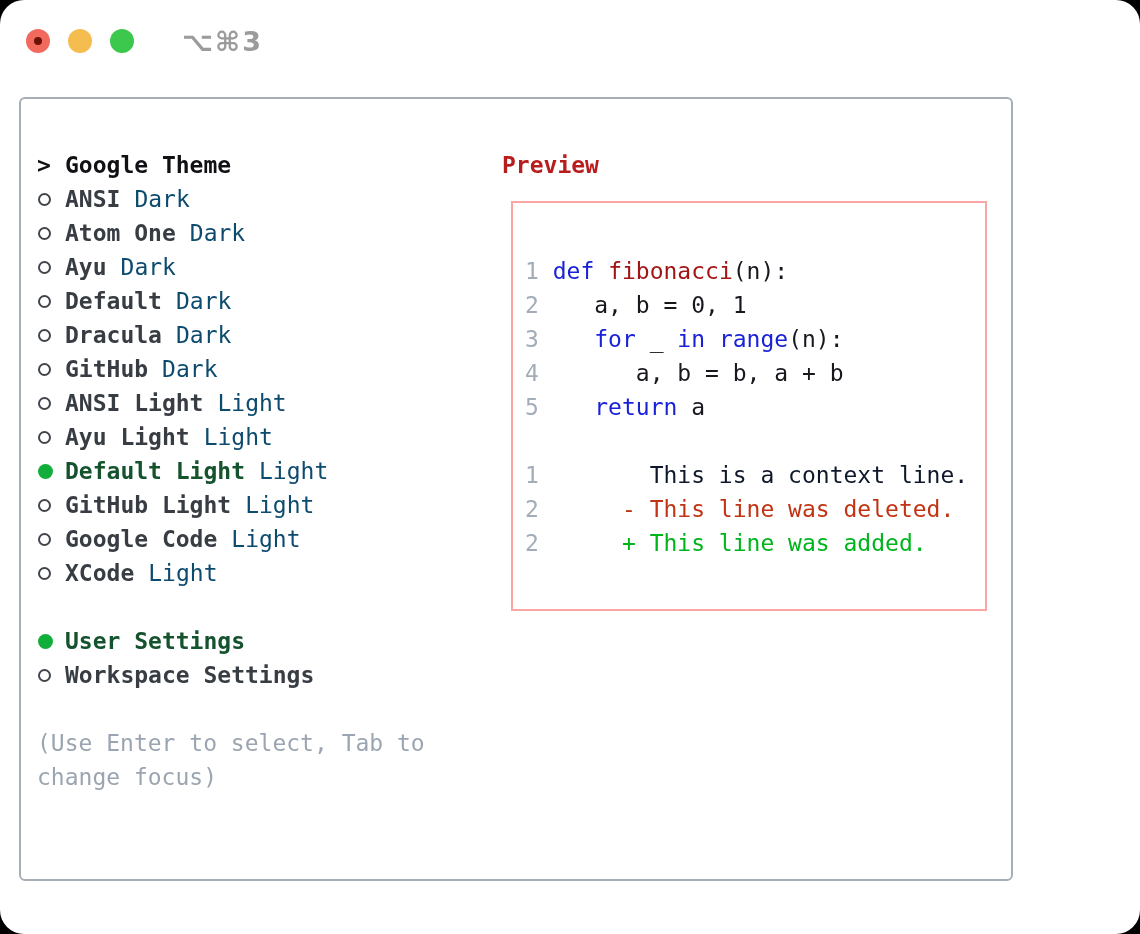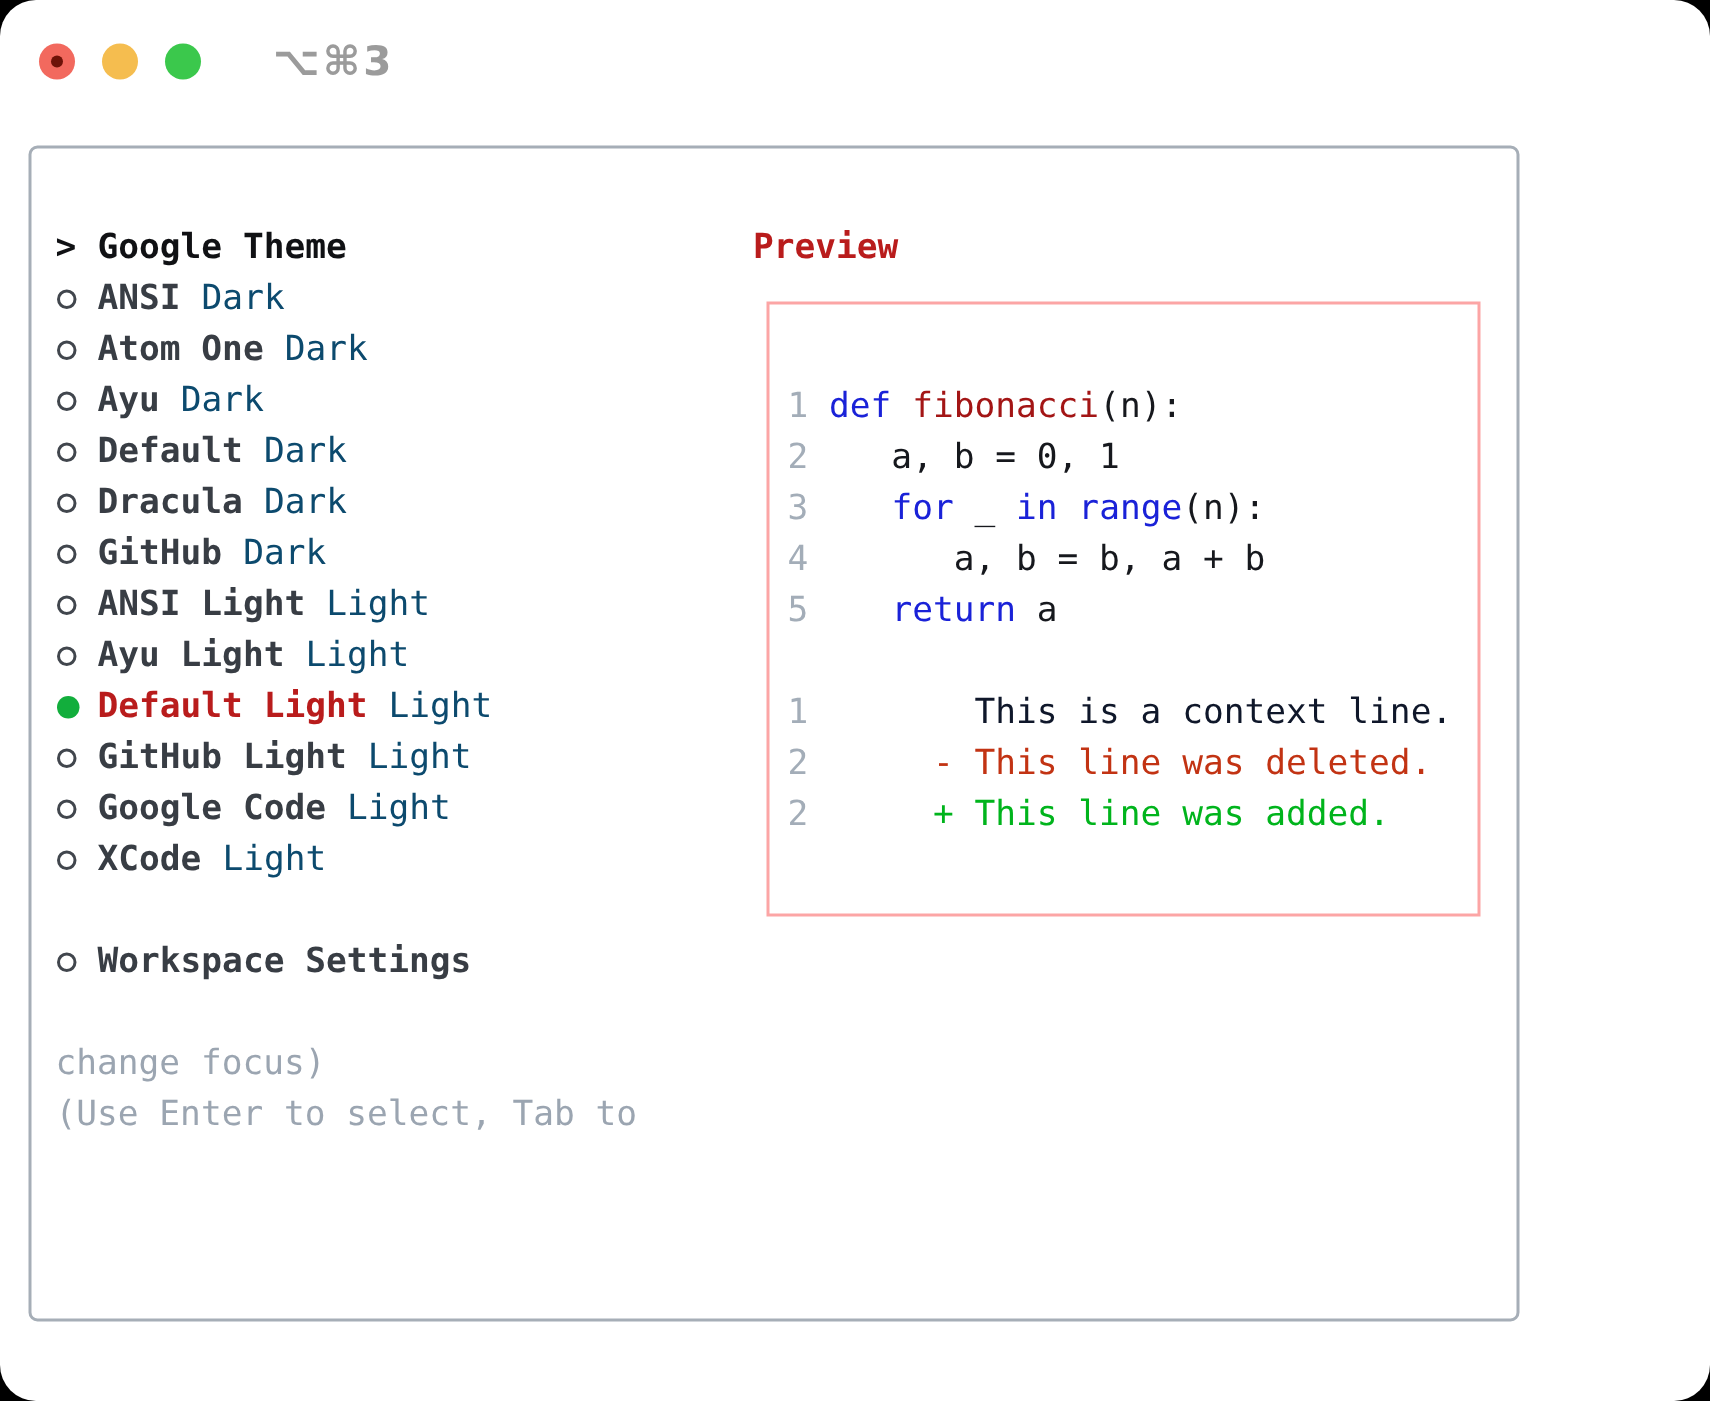--- a/index.html
+++ b/index.html
@@ -27,21 +27,21 @@
   .mono { font-size: 23px; line-height: 34px; }
   
   .list { position: absolute; left: 16px; top: 49px; width: 450px; }
   .row { height: 34px; display: flex; align-items: center; white-space: pre; }
   .marker { display: inline-flex; width: 28px; flex: 0 0 28px; align-items: center; }
   .chev { font-weight: 700; color: #101114; }
   .bullet { width: 13px; height: 13px; border-radius: 50%; border: 2px solid #41464d; margin-left: 1px; }
   .bullet.on { border: none; width: 15px; height: 15px; background: #12ae3c; }
   .sel-title { font-weight: 700; color: #101114; }
   .item-name { color: #383d44; font-weight: bold; }
-  .item-name.sel { color: #b91c1c; }
+  .item-name.sel { color: #14532d; }
   .tag { color: #0c4a6e; margin-left: 14px; }
   .spacer { height: 34px; }
   .section-title { color: #16181d; }
   .hint { color: #9ba5b1; }
   
   .preview-title { position: absolute; left: 481px; top: 49px; height: 34px; display: flex; align-items: center; font-weight: 700; color: #b91c1c; text-align: center; }
   .preview-box {
     position: absolute; left: 490px; top: 102px; width: 476px; height: 410px;
     border: 2px solid #fca5a5; background: #fff; overflow: hidden;
   }
@@ -84,25 +84,26 @@
           <div class="row"><span class="marker"><span class="bullet"></span></span><span class="item-name">GitHub</span><span class="tag">Dark</span></div>
           <div class="row"><span class="marker"><span class="bullet"></span></span><span class="item-name">ANSI Light</span><span class="tag">Light</span></div>
           <div class="row"><span class="marker"><span class="bullet"></span></span><span class="item-name">Ayu Light</span><span class="tag">Light</span></div>
           <div class="row"><span class="marker"><span class="bullet on"></span></span><span class="item-name sel">Default Light</span><span class="tag">Light</span></div>
           <div class="row"><span class="marker"><span class="bullet"></span></span><span class="item-name">GitHub Light</span><span class="tag">Light</span></div>
           <div class="row"><span class="marker"><span class="bullet"></span></span><span class="item-name">Google Code</span><span class="tag">Light</span></div>
           <div class="row"><span class="marker"><span class="bullet"></span></span><span class="item-name">XCode</span><span class="tag">Light</span></div>
         </div>
       <div class="spacer"></div>
       <div id="apply-items">
+          <div class="row"><span class="marker"><span class="bullet on"></span></span><span class="item-name sel">User Settings</span></div>
           <div class="row"><span class="marker"><span class="bullet"></span></span><span class="item-name">Workspace Settings</span></div>
         </div>
       <div class="spacer"></div>
+      <div class="row hint">(Use Enter to select, Tab to</div>
       <div class="row hint">change focus)</div>
-      <div class="row hint">(Use Enter to select, Tab to</div>
     </div>
 
     <div class="preview-title">Preview</div>
 
     <div class="preview-box">
       <pre class="preview-pre" id="preview-pre"><div class="pline"><span class="c-num">1</span><span class="c-plain"> </span><span class="c-kw">def</span><span class="c-plain"> </span><span class="c-fn">fibonacci</span><span class="c-plain">(n):</span></div><div class="pline"><span class="c-num">2</span><span class="c-plain">    a, b = 0, 1</span></div><div class="pline"><span class="c-num">3</span><span class="c-plain">    </span><span class="c-kw">for</span><span class="c-plain"> _ </span><span class="c-kw">in</span><span class="c-plain"> </span><span class="c-kw">range</span><span class="c-plain">(n):</span></div><div class="pline"><span class="c-num">4</span><span class="c-plain">       a, b = b, a + b</span></div><div class="pline"><span class="c-num">5</span><span class="c-plain">    </span><span class="c-kw">return</span><span class="c-plain"> a</span></div><div class="pline"></div><div class="pline"><span class="c-num">1</span><span class="c-ctx">        This is a context line.</span></div><div class="pline"><span class="c-num">2</span><span class="c-del">      - This line was deleted.</span></div><div class="pline"><span class="c-num">2</span><span class="c-add">      + This line was added.</span></div></pre>
     </div>
 
   </div>
 </div>

